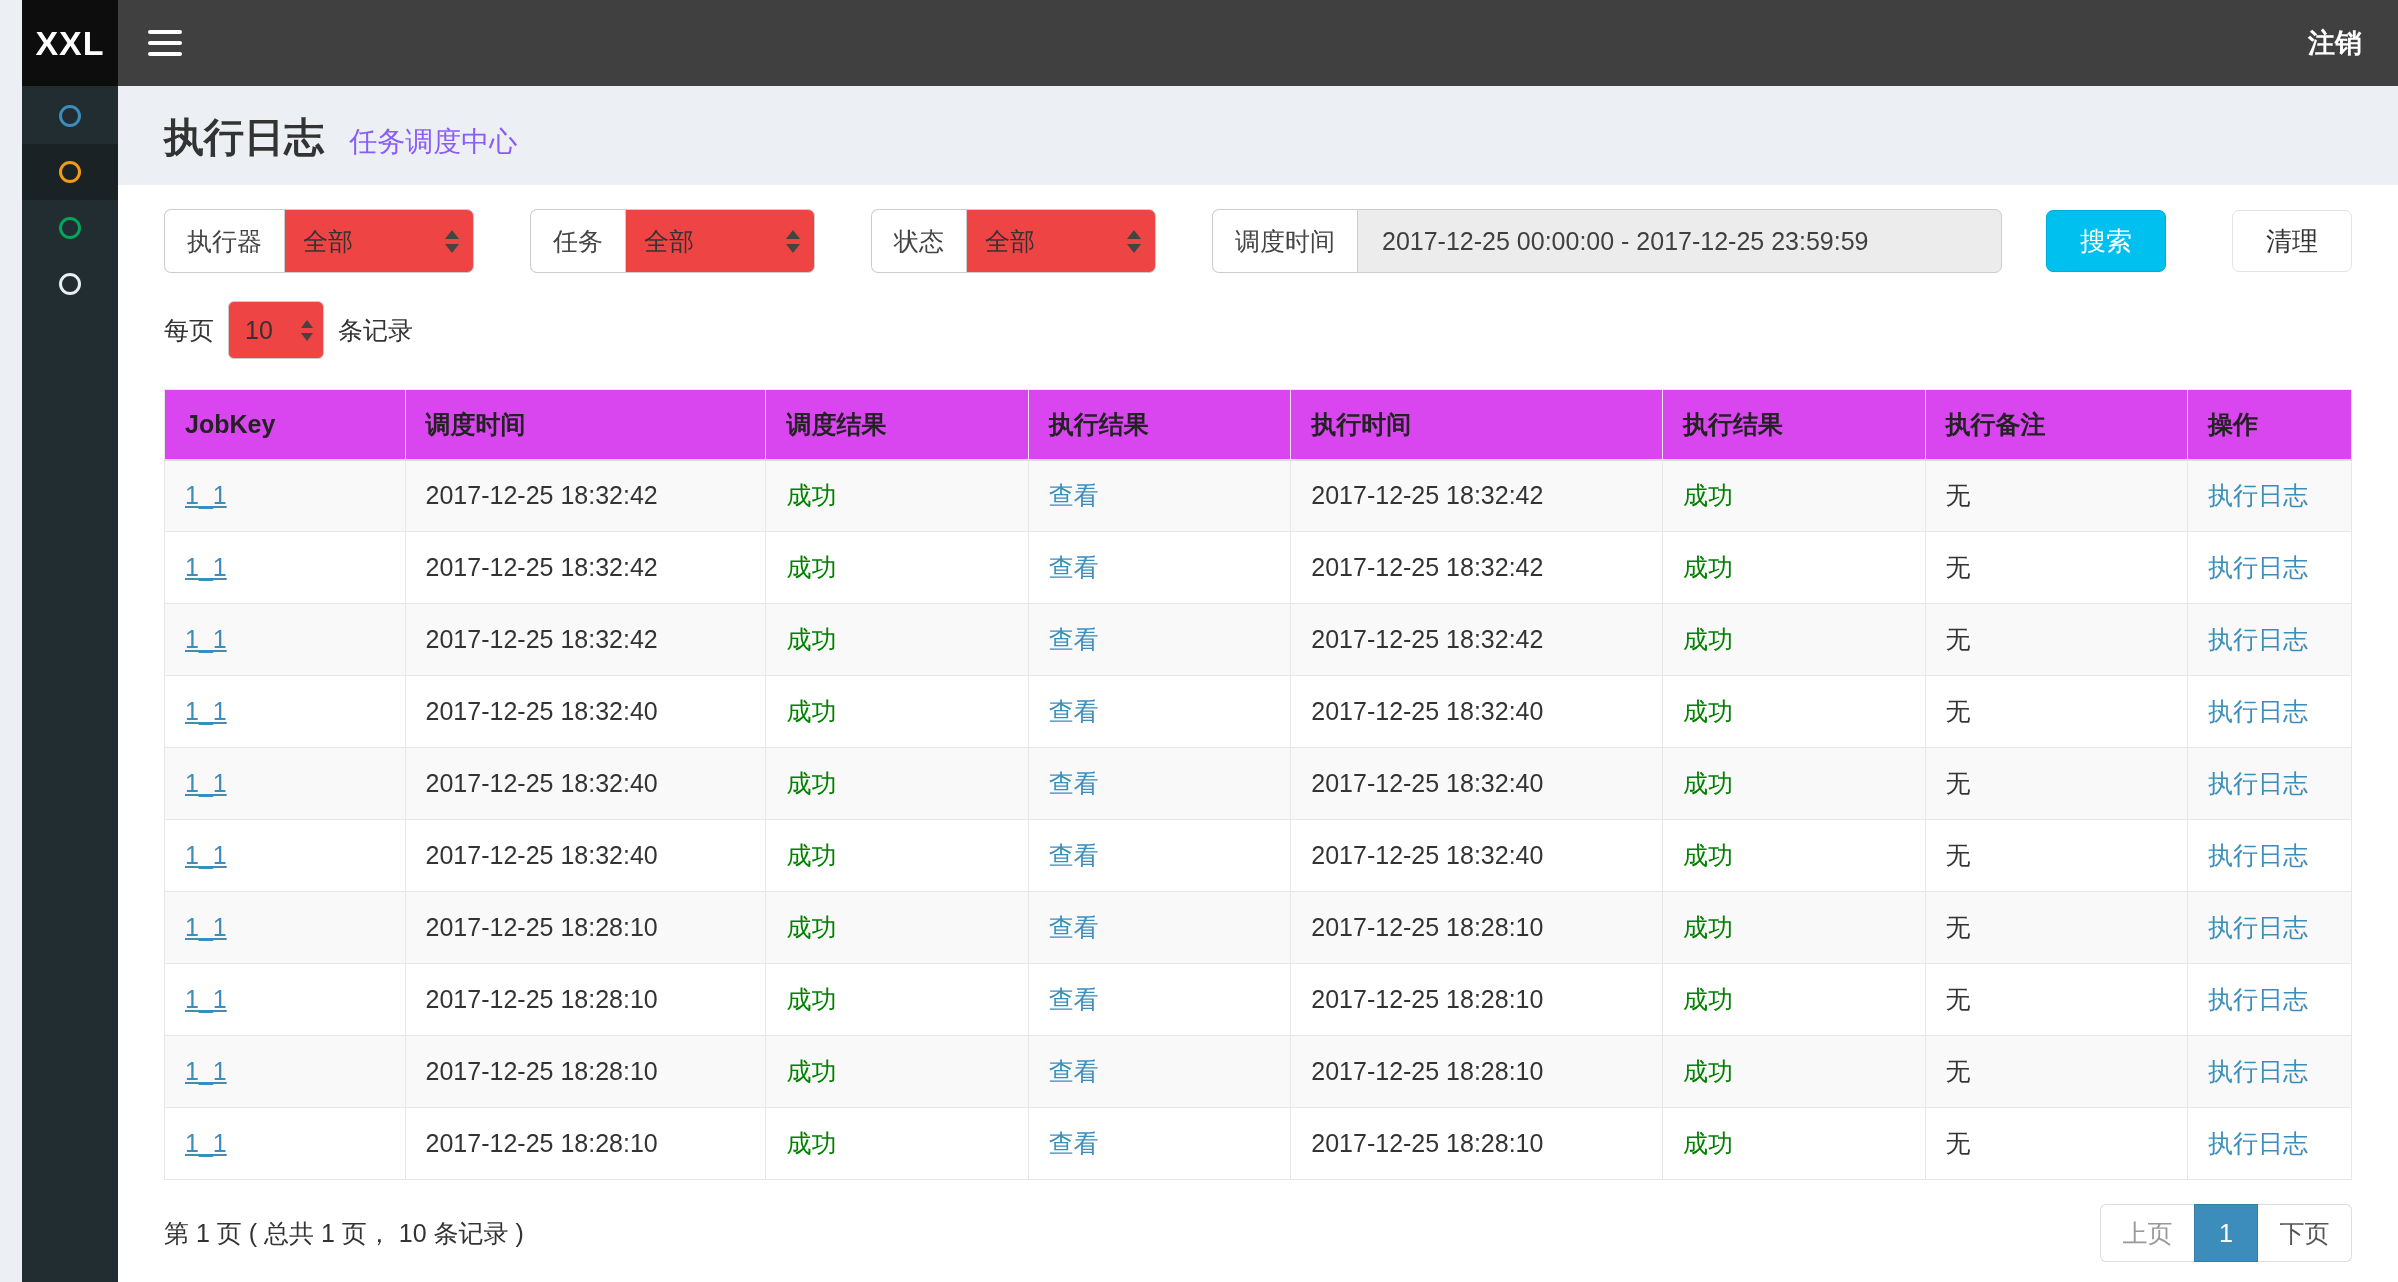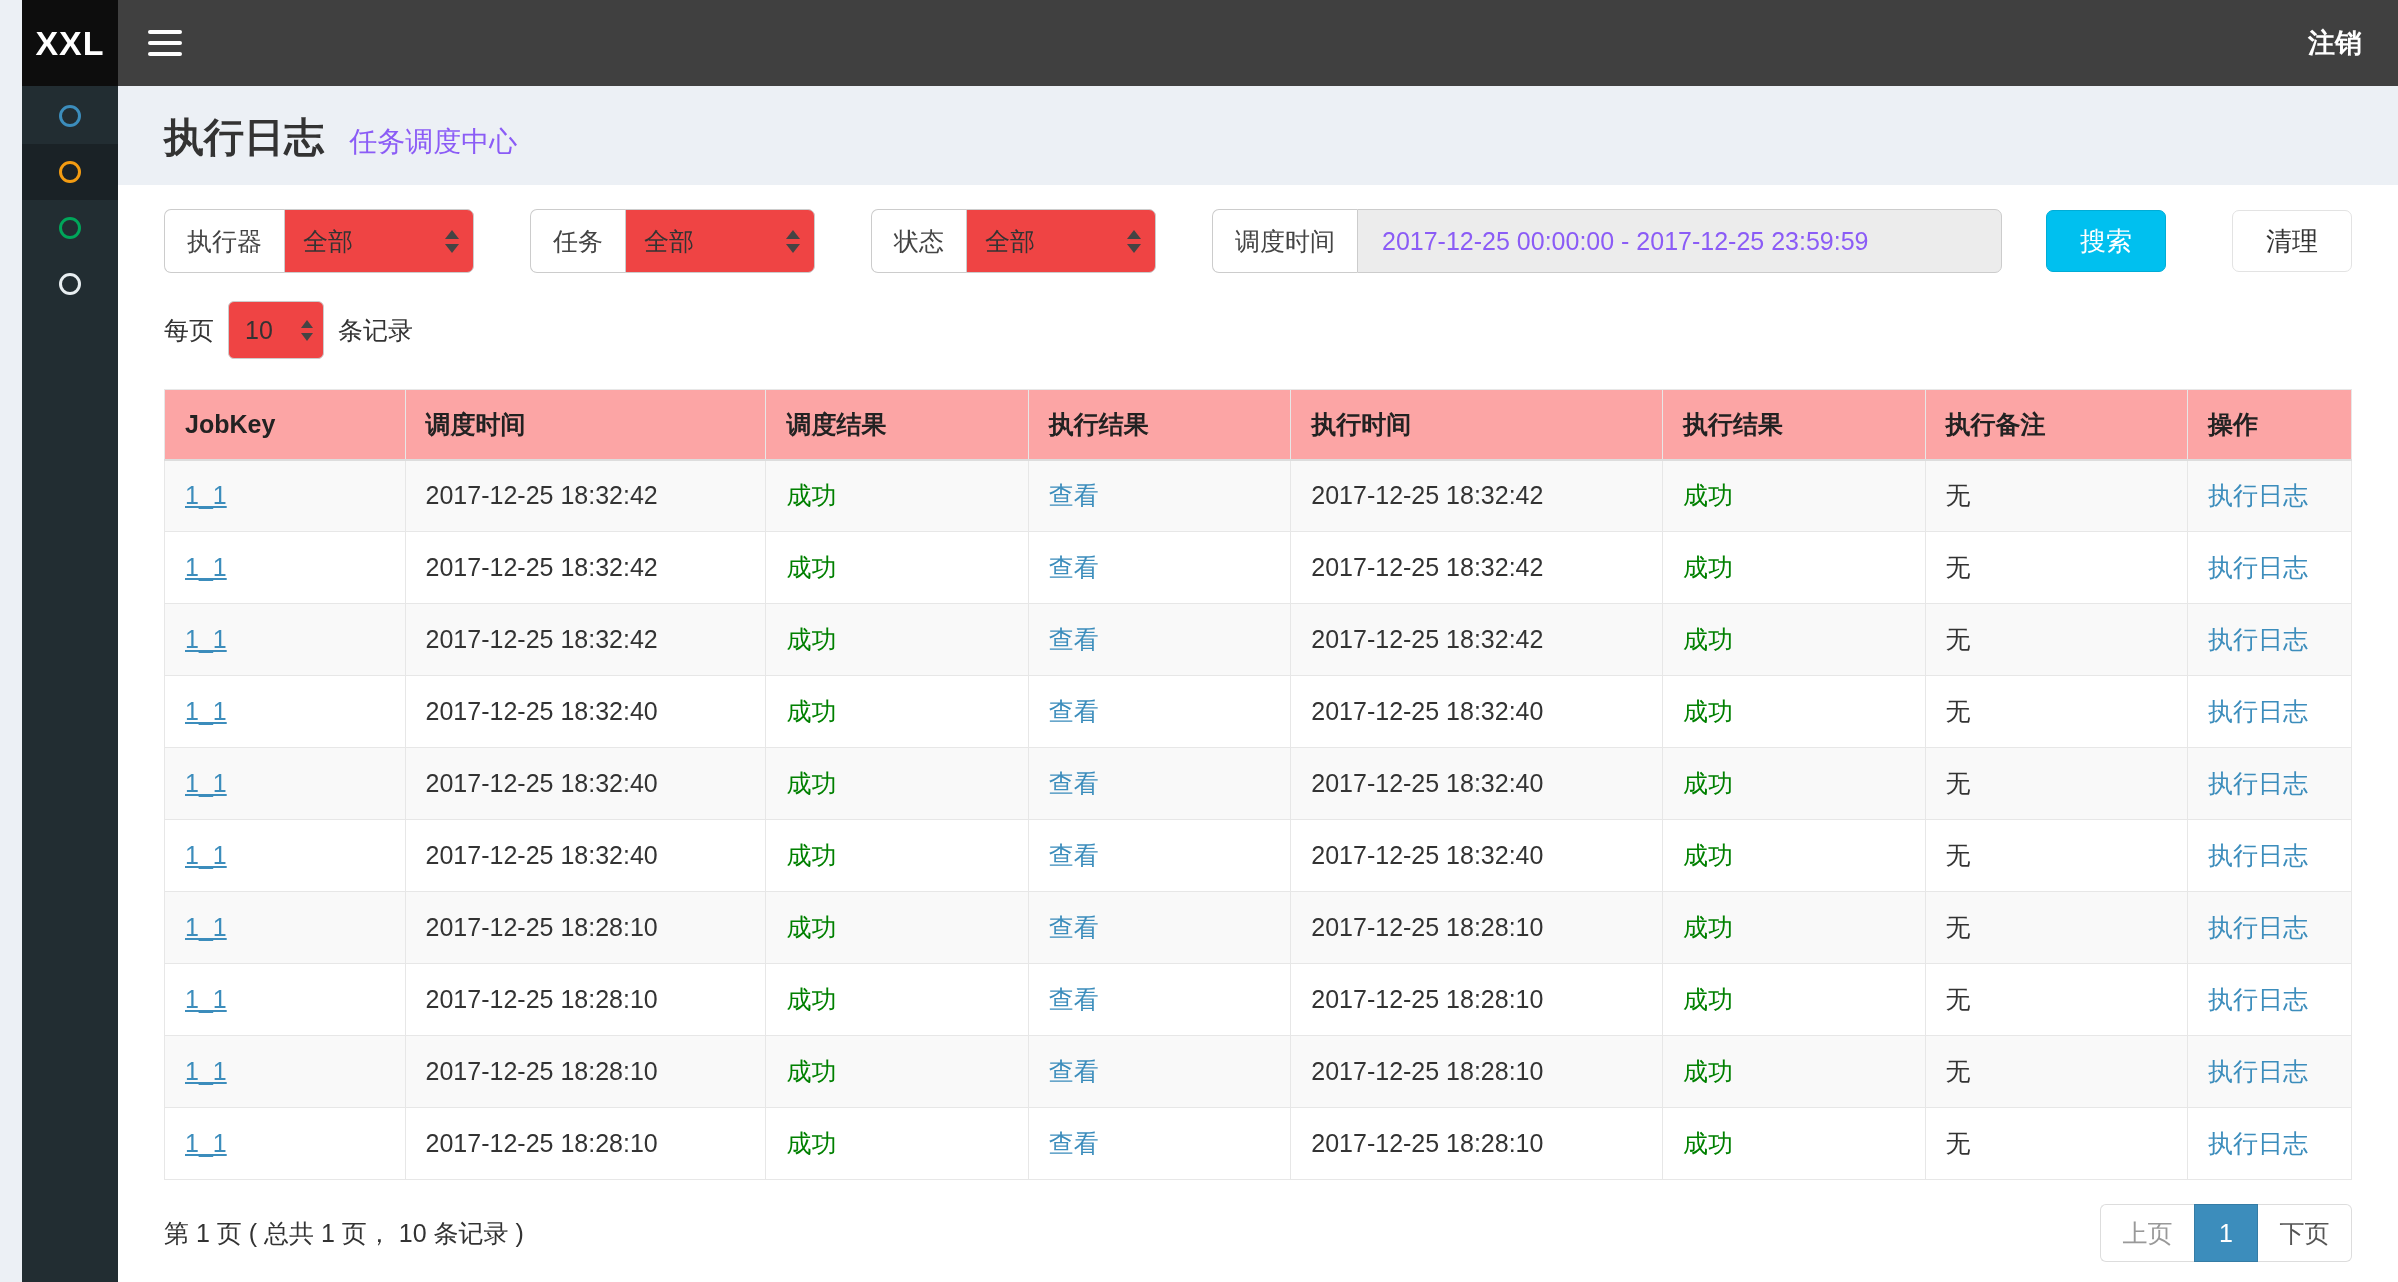--- a/index.html
+++ b/index.html
@@ -51,42 +51,42 @@
     width:190px; border-radius:0 7px 7px 0; cursor:pointer; color:#333;
   }
   .carets { display:inline-flex; flex-direction:column; gap:5px; margin-left:12px; }
   .carets i { width:0; height:0; border-left:7px solid transparent; border-right:7px solid transparent; }
   .carets .up { border-bottom:9px solid #444; }
   .carets .dn { border-top:9px solid #444; }
 
   .time-group { margin-right:0; flex:1; max-width:790px; }
   .time-input {
     flex:1; border:1px solid #ccc; border-radius:0 7px 7px 0; background:#ececec;
-    color:#8b5cf6; font-size:25px; padding:0 24px; outline:none; min-width:0;
+    color:#404040; font-size:25px; padding:0 24px; outline:none; min-width:0;
     font-family:"Liberation Sans","DejaVu Sans",sans-serif;
   }
 
   .btn { height:62px; border-radius:7px; font-size:26px; cursor:pointer; padding:0 26px;
          font-family:"Liberation Sans","DejaVu Sans",sans-serif; }
   .btn-search { margin-left:auto; background:#00c0ef; border:1px solid #00acd6; color:#fff; min-width:120px; }
   .btn-clear  { margin-left:66px; background:#fff; border:1px solid #e3e3e3; color:#333; min-width:120px; }
 
   
   .pagesize-row { display:flex; align-items:center; margin-top:28px; gap:14px; }
   .fselect.small { width:96px; height:58px; border-radius:6px; border:1px solid #ccc; padding:0 10px 0 16px; }
   .fselect.small .carets { margin-left:6px; }
   .fselect.small .carets i { border-left-width:6px; border-right-width:6px; }
   .fselect.small .carets .up { border-bottom-width:8px; }
   .fselect.small .carets .dn { border-top-width:8px; }
 
   
   table { width:100%; border-collapse:collapse; margin-top:30px; table-layout:fixed; }
   th,td { border:1px solid #e7e7e7; padding:0 20px; text-align:left; font-size:25px;
           overflow:hidden; white-space:nowrap; }
-  th { height:70px; font-weight:bold; color:#222; border-bottom:2px solid #ddd; background:#fca5a5; }
+  th { height:70px; font-weight:bold; color:#222; border-bottom:2px solid #ddd; background:#d946ef; }
   td { height:72px; color:#333; }
   tbody tr:nth-child(odd) { background:#f9f9f9; }
   th:nth-child(1){width:11%;}  th:nth-child(2){width:16.5%;}
   th:nth-child(3){width:12%;}  th:nth-child(4){width:12%;}
   th:nth-child(5){width:17%;}  th:nth-child(6){width:12%;}
   th:nth-child(7){width:12%;}  th:nth-child(8){width:7.5%;}
   a.cell-link { color:#3c8dbc; cursor:pointer; text-decoration:none; }
   a.cell-link.underline { text-decoration:underline; }
   td.success { color:#008000; }
 

